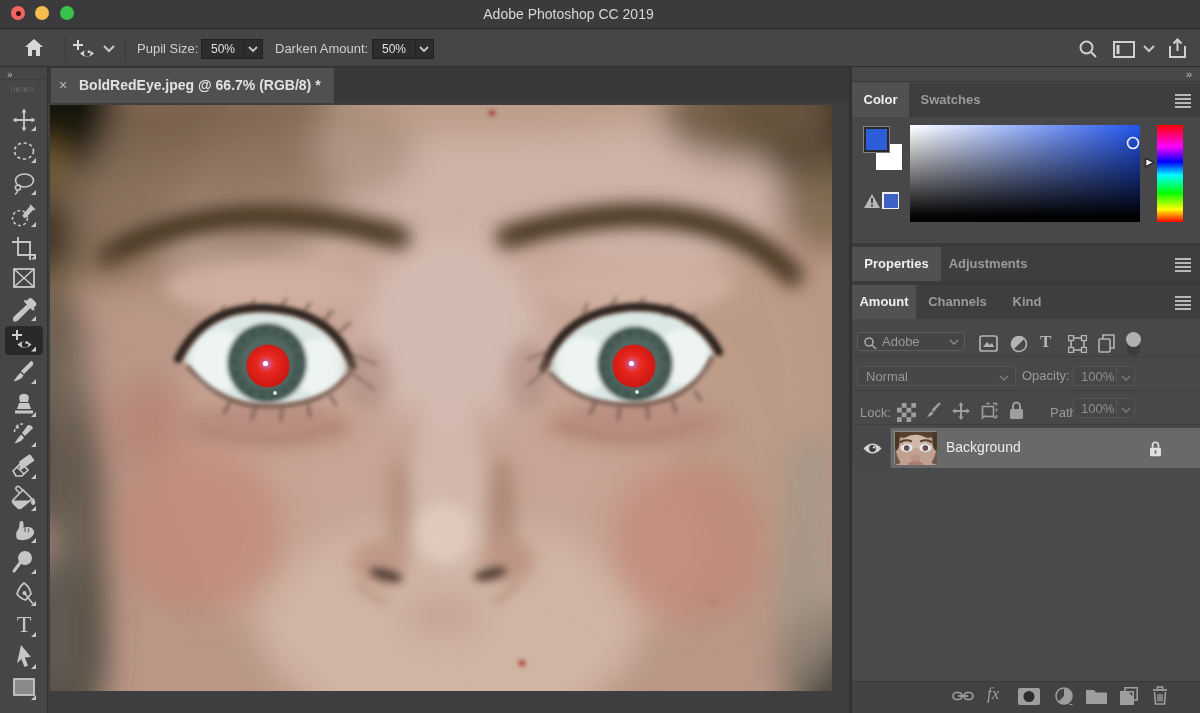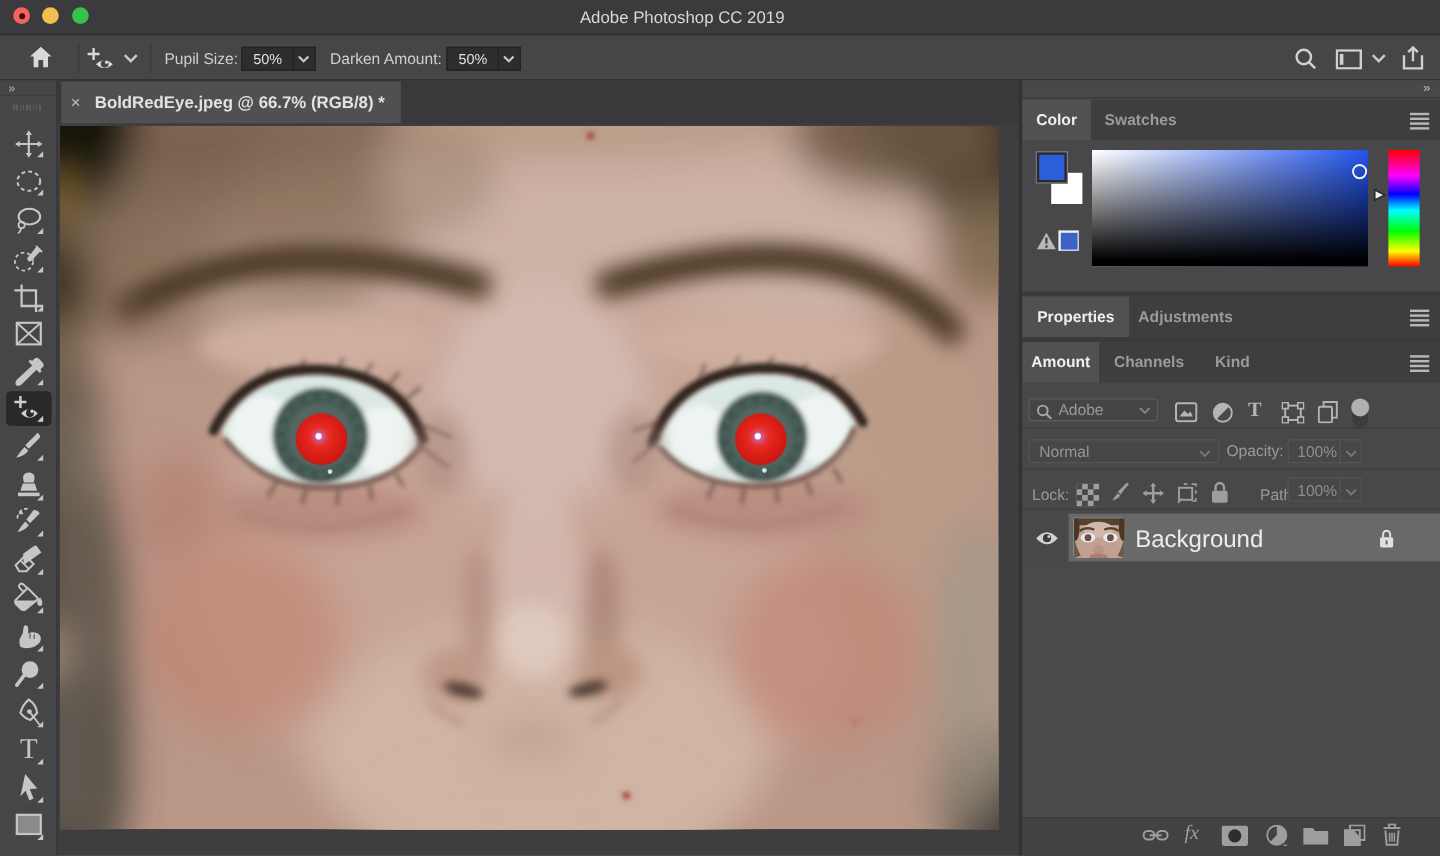--- a/index.html
+++ b/index.html
@@ -580,21 +580,21 @@
           <circle cx="12.5" cy="17" r="3" fill="#46555a"></circle>
           <circle cx="32.5" cy="17" r="3" fill="#46555a"></circle>
           <circle cx="12.5" cy="17" r="1.6" fill="#c22f2f"></circle>
           <circle cx="32.5" cy="17" r="1.6" fill="#c22f2f"></circle>
           <path d="M 0 17 Q 2 26 6 33 L 0 35 Z" fill="#6b5a4a"></path>
           <path d="M 45 17 Q 43 26 39 33 L 45 35 Z" fill="#6b5a4a"></path>
           <ellipse cx="22" cy="28" rx="5" ry="4.5" fill="#b89484"></ellipse>
           <ellipse cx="22" cy="34" rx="8" ry="3" fill="#ab7d6e"></ellipse>
         </svg>
       </div>
-      <div style="position:absolute; left:94px; top:11px; color:#ececec; font-size:20px;">Background</div>
+      <div style="position:absolute; left:94px; top:11px; color:#ececec; font-size:14px;">Background</div>
       <svg style="position:absolute; left:297px; top:13px;" width="13" height="16" viewBox="0 0 15 19">
         <rect x="1" y="8" width="13" height="10" rx="1.5" fill="#e0e0e0"></rect>
         <path d="M4 8 L4 5 A3.5 3.5 0 0 1 11 5 L11 8" stroke="#e0e0e0" stroke-width="2" fill="none"></path>
         <rect x="6.5" y="11" width="2" height="4" fill="#696969"></rect>
       </svg>
     </div>
 
     <div style="position:absolute; left:0; top:401px; width:348px; height:213px; background:#4a4a4c;"></div>
 
     <div style="position:absolute; left:0; top:614px; width:348px; height:32px; background:#424244; border-top:1px solid #39393b;"></div>

